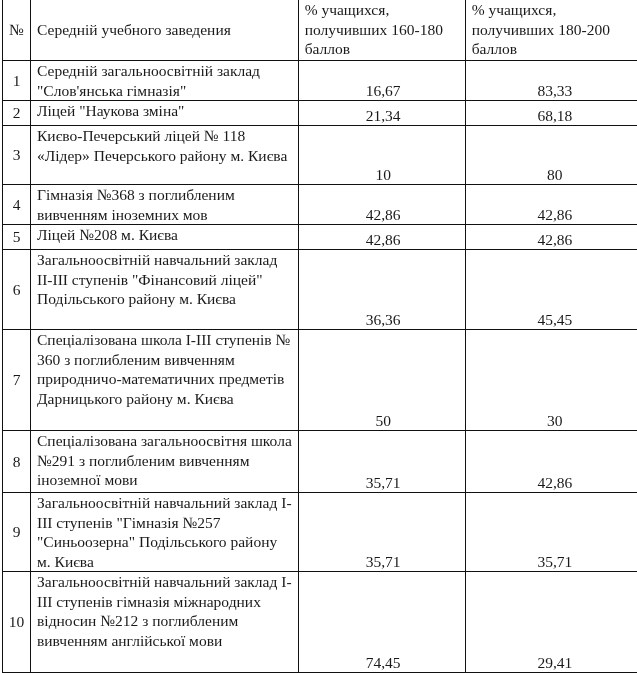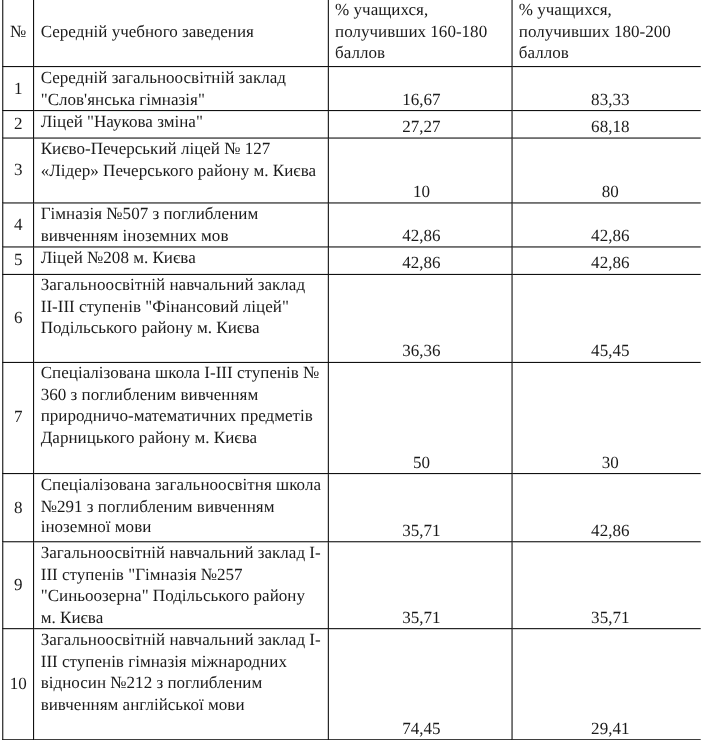--- a/index.html
+++ b/index.html
@@ -92,32 +92,32 @@
   </tr>
   <tr class="h-1">
     <td class="num">1</td>
     <td class="name">Середній загальноосвітній заклад "Слов'янська гімназія"</td>
     <td class="val">16,67</td>
     <td class="val last">83,33</td>
   </tr>
   <tr class="h-2">
     <td class="num">2</td>
     <td class="name">Ліцей "Наукова зміна"</td>
-    <td class="val">27,27</td>
+    <td class="val">21,34</td>
     <td class="val last">68,18</td>
   </tr>
   <tr class="h-3">
     <td class="num">3</td>
-    <td class="name">Києво-Печерський ліцей № 127 «Лідер» Печерського району м. Києва</td>
+    <td class="name">Києво-Печерський ліцей № 118 «Лідер» Печерського району м. Києва</td>
     <td class="val">10</td>
     <td class="val last">80</td>
   </tr>
   <tr class="h-4">
     <td class="num">4</td>
-    <td class="name">Гімназія №507 з поглибленим вивченням іноземних мов</td>
+    <td class="name">Гімназія №368 з поглибленим вивченням іноземних мов</td>
     <td class="val">42,86</td>
     <td class="val last">42,86</td>
   </tr>
   <tr class="h-5">
     <td class="num">5</td>
     <td class="name">Ліцей №208 м. Києва</td>
     <td class="val">42,86</td>
     <td class="val last">42,86</td>
   </tr>
   <tr class="h-6">

